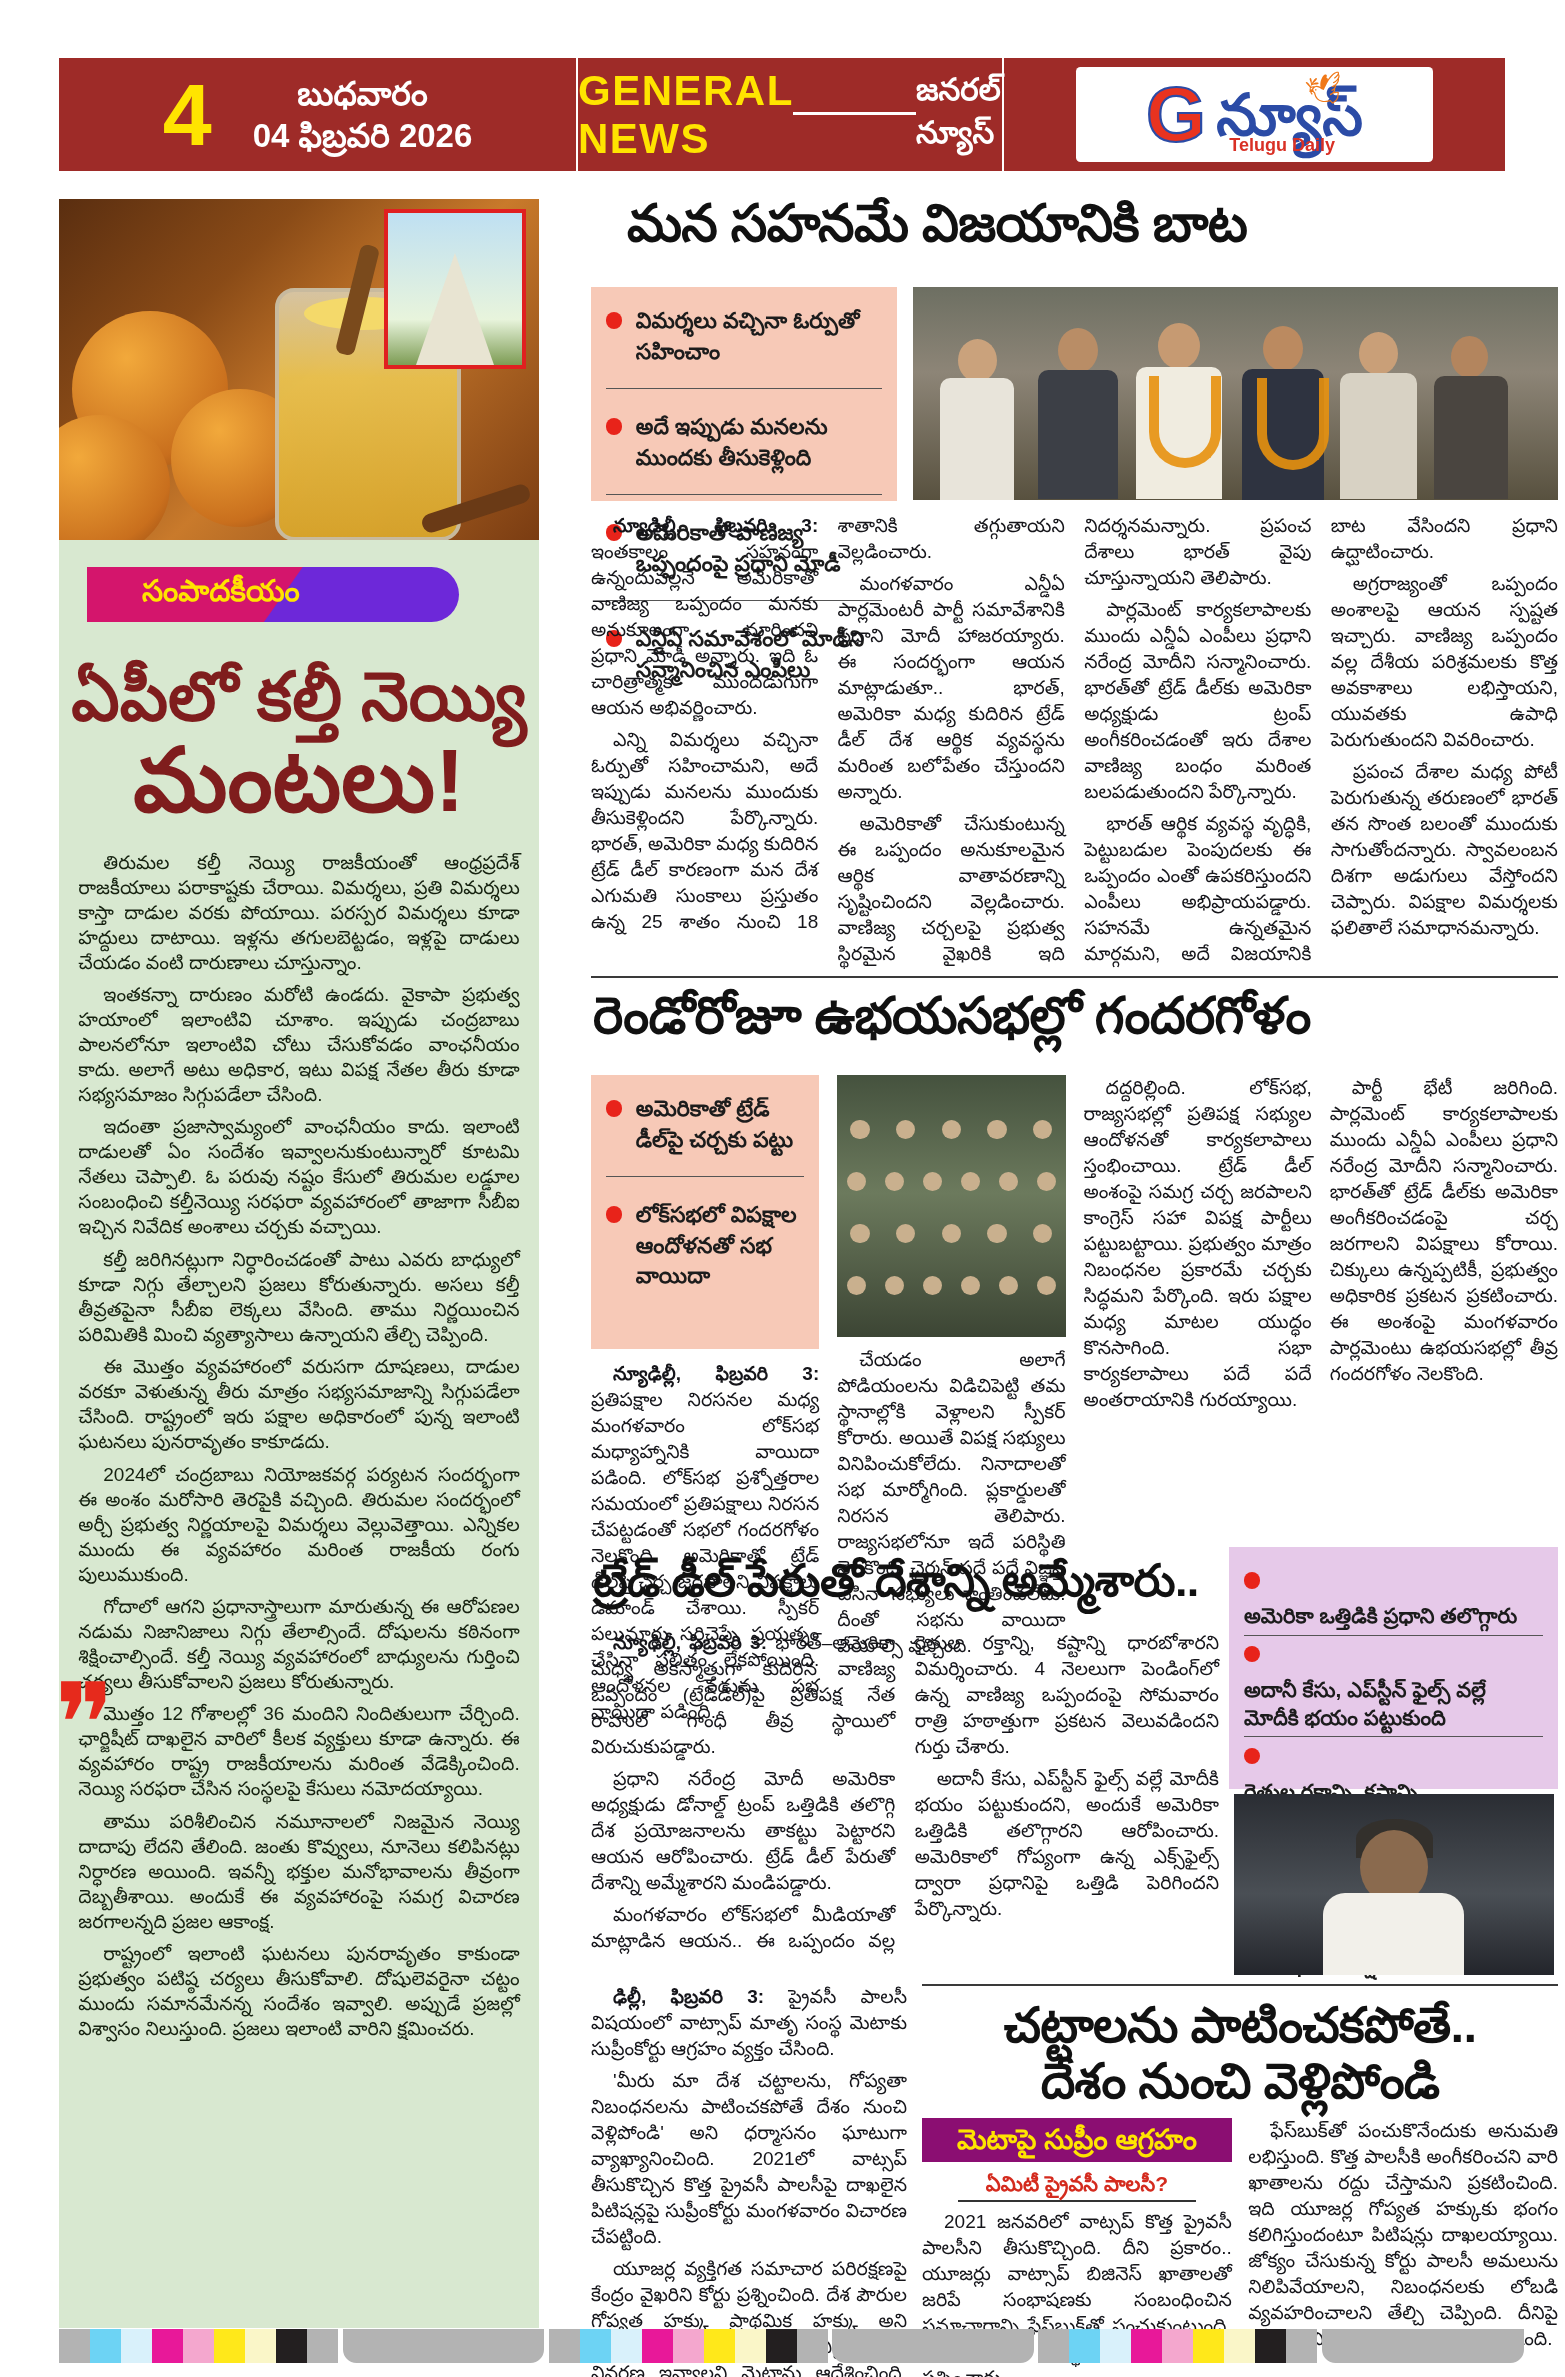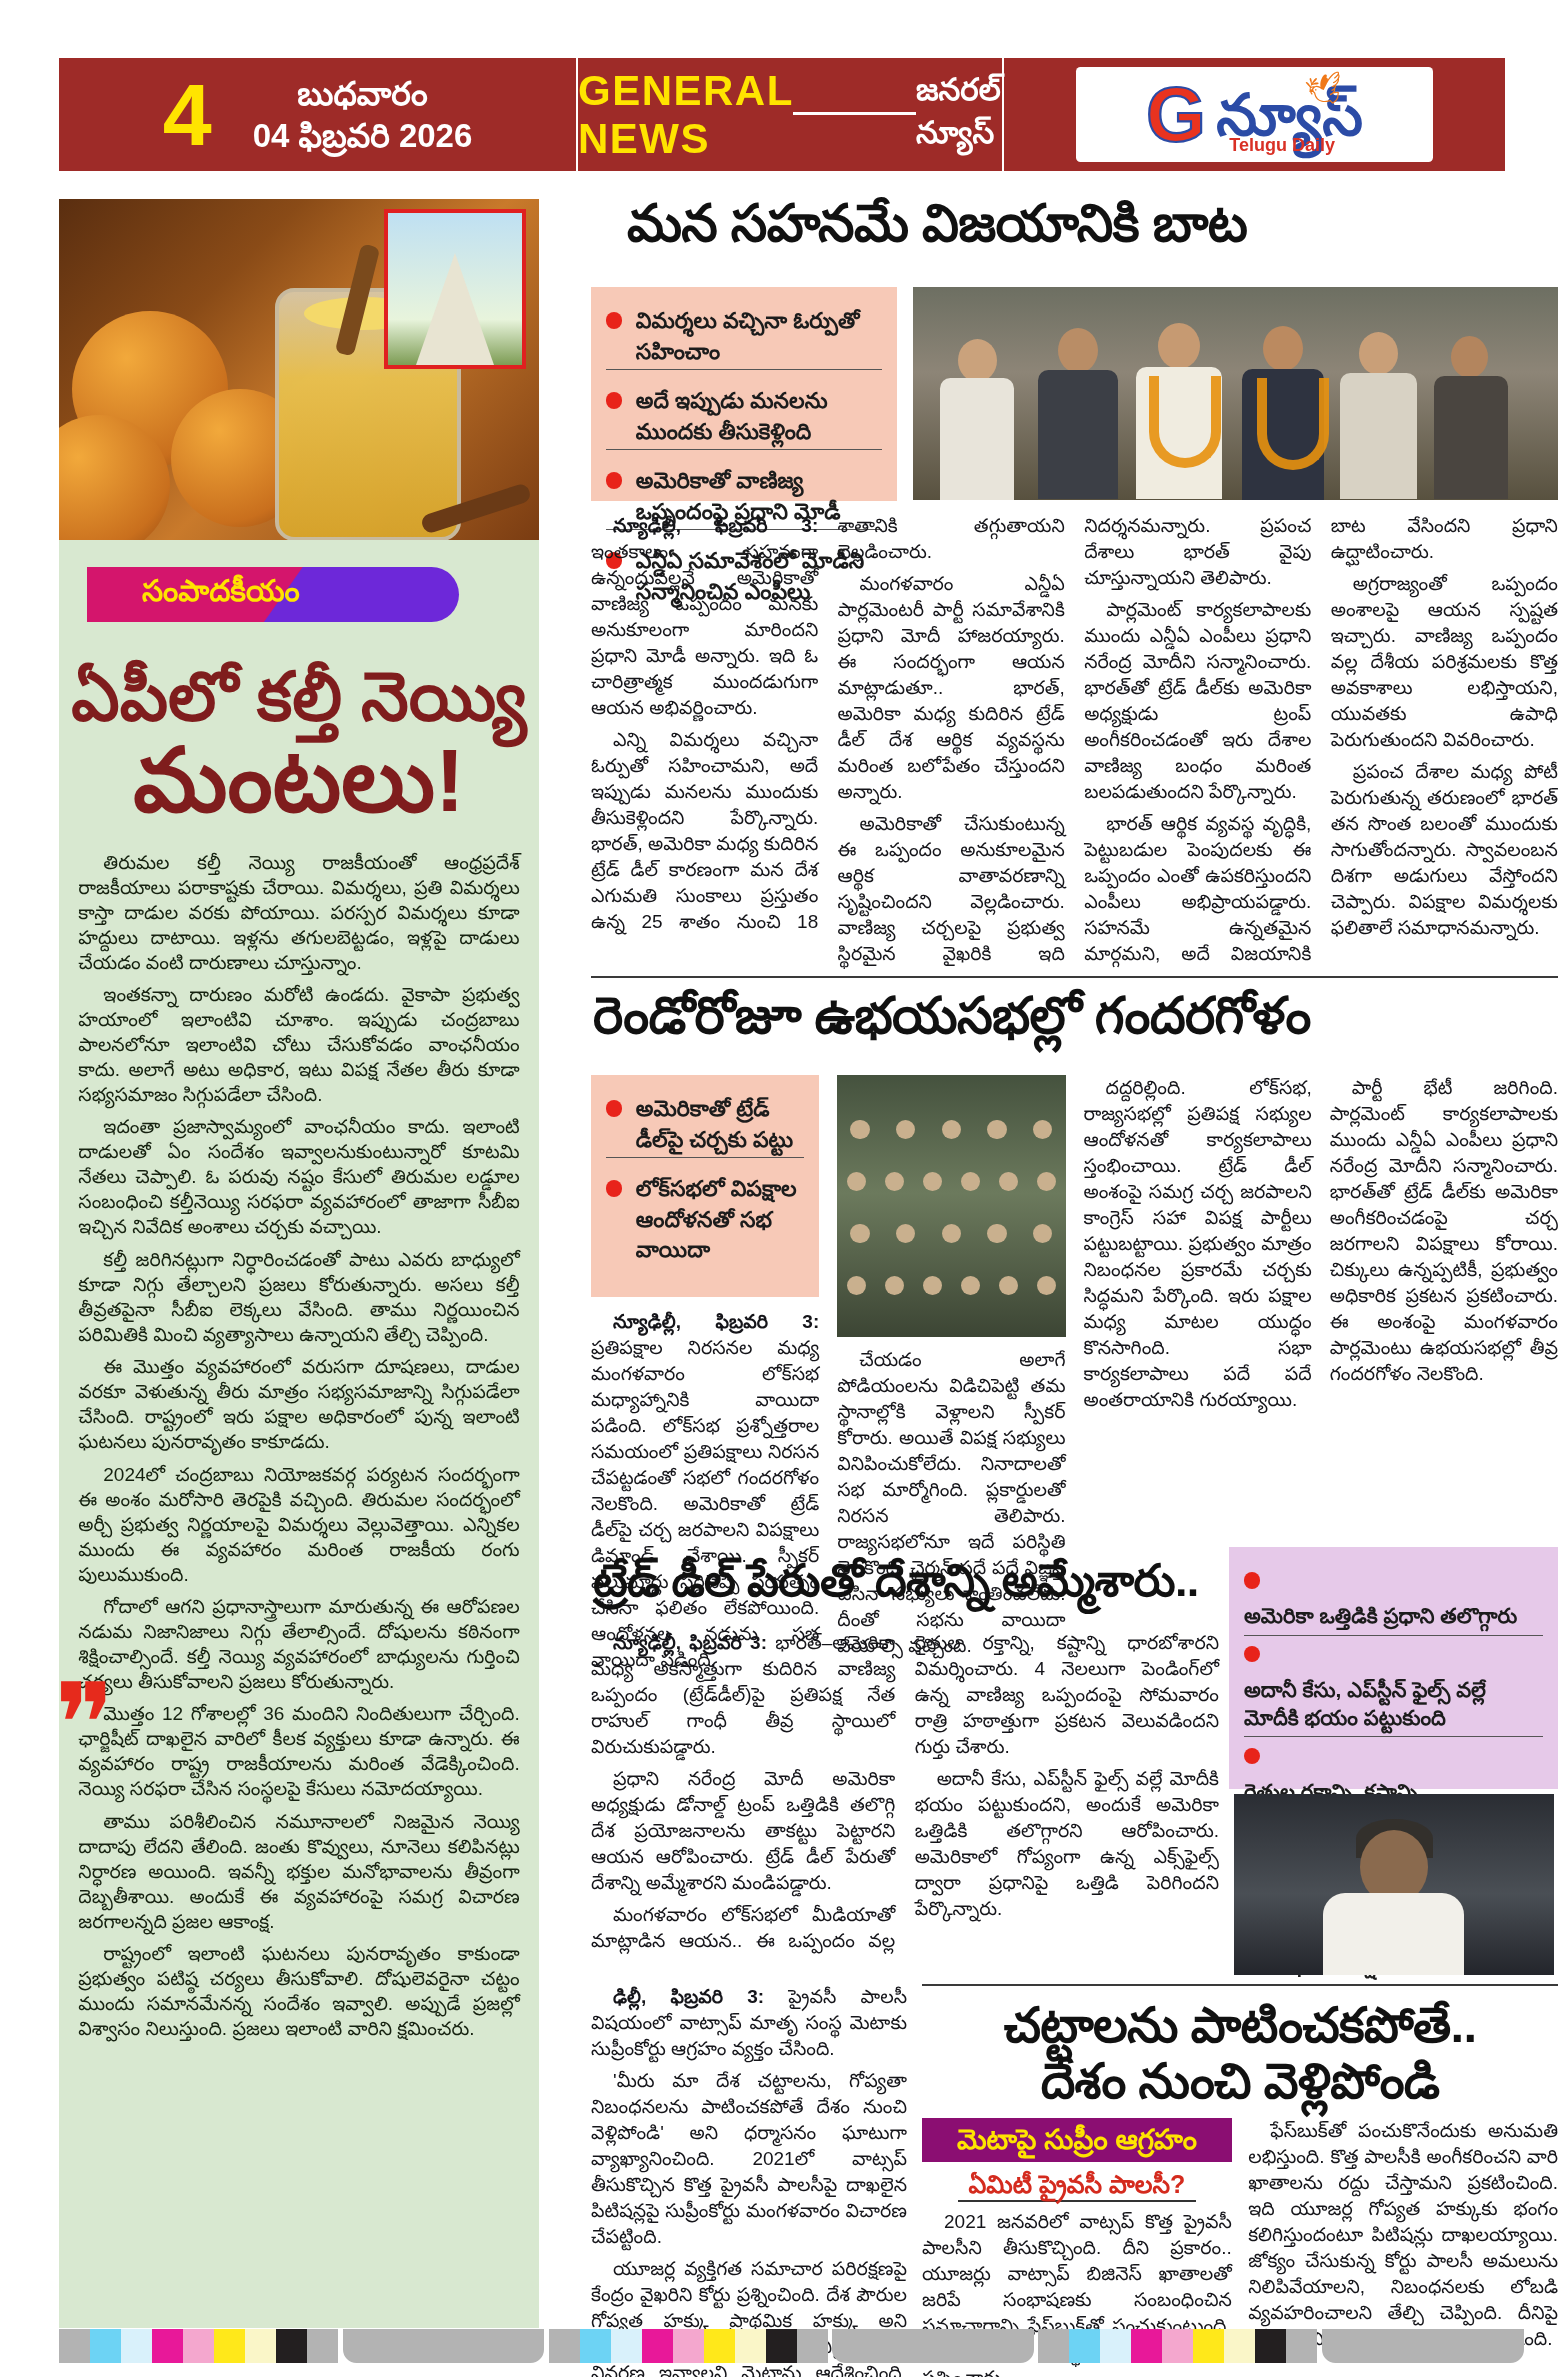--- a/index.html
+++ b/index.html
@@ -47,21 +47,21 @@
   .ed-h2{font-size:89px;line-height:1.05;}
   .ed-body{padding:22px 19.3px 0 19.3px;font-size:19px;line-height:25px;text-align:justify;color:#15210f;position:relative;}
   .ed-body p{margin:0 0 7.4px 0;text-indent:25px;}
   .ed-quote{position:absolute;left:-4.5px;top:840px;color:#e62a1c;font-size:112px;line-height:1;font-family:"DejaVu Serif",serif;}
 
   
   .hl{position:absolute;color:#111;font-weight:bold;letter-spacing:-0.7px;}
   .rule{position:absolute;background:#3a3a3a;height:2.2px;}
   .bullets-box{background:#f7c9b7;padding:19.3px 15px 13.4px 15px;}
   .bullets-box.purple{background:#e6c9e9;}
-  .bullet-row{display:flex;gap:13.4px;margin-bottom:16px;border-bottom:0.7px solid #555;padding-bottom:2px;}
+  .bullet-row{display:flex;gap:13.4px;margin-bottom:23px;border-bottom:0.7px solid #555;padding-bottom:21px;}
   .bullet-row:last-child{border-bottom:none;}
   .bullet-dot{flex:0 0 auto;width:16.4px;height:16.4px;margin-top:6px;border-radius:50%;background:#e8231a;}
   .bullet-text{font-size:22px;line-height:30.5px;font-weight:bold;color:#1c1c1c;}
   .body-text{font-size:19px;line-height:26px;text-align:justify;color:#15151a;}
   .body-text p{margin:0 0 6px 0;text-indent:22px;}
   .dateline{font-weight:bold;}
 
   
   .a1-headline{left:627px;top:195px;width:963px;font-size:52px;line-height:1.1;}
   .a1-bullets{position:absolute;left:591px;top:287px;width:306px;height:214px;box-sizing:border-box;}
@@ -95,21 +95,21 @@
   .rg-head{position:absolute;left:126px;bottom:71px;width:68px;height:74px;background:#8a6a4e;border-radius:50%;}
   .rg-hair{position:absolute;left:122px;bottom:117px;width:77px;height:39px;background:#33302c;border-radius:50% 50% 0 0;}
 
   
   .a4-colA{position:absolute;left:591px;top:1984px;width:316px;height:344px;}
   .rule-a4{left:922px;top:1984px;width:636px;}
   .a4-headline{left:922px;top:1997px;width:636px;text-align:center;font-size:49px;line-height:1.15;}
   .a4-cols{position:absolute;left:922px;top:2118px;width:636px;height:210px;display:flex;gap:16.4px;}
   .a4-col{flex:1;min-width:0;}
   .meta-label{width:100%;box-sizing:border-box;background:#8b0e72;color:#ffe400;font-size:28px;font-weight:bold;text-align:center;padding:9px 0;margin-bottom:9px;}
-  .a4-subhead{color:#d42b1e;font-size:25px;font-weight:bold;text-align:center;margin:7.4px 0 3px 0;}
+  .a4-subhead{color:#d42b1e;font-size:21px;font-weight:bold;text-align:center;margin:7.4px 0 3px 0;}
   .a4-subrule{width:238px;height:1.5px;background:#333;margin:0 auto 7.4px auto;}
 
   
   .print-strip{position:absolute;left:59px;top:2329px;width:1469px;height:34px;display:flex;align-items:stretch;gap:0;}
   .strip-group{display:flex;flex:1;}
   .sw{width:31px;height:34px;}
   .longbar{flex:1;background:#b3b3b3;border-radius:0 0 13.4px 13.4px;margin:0 4.5px;}
 </style>
 </head>
 <body>

